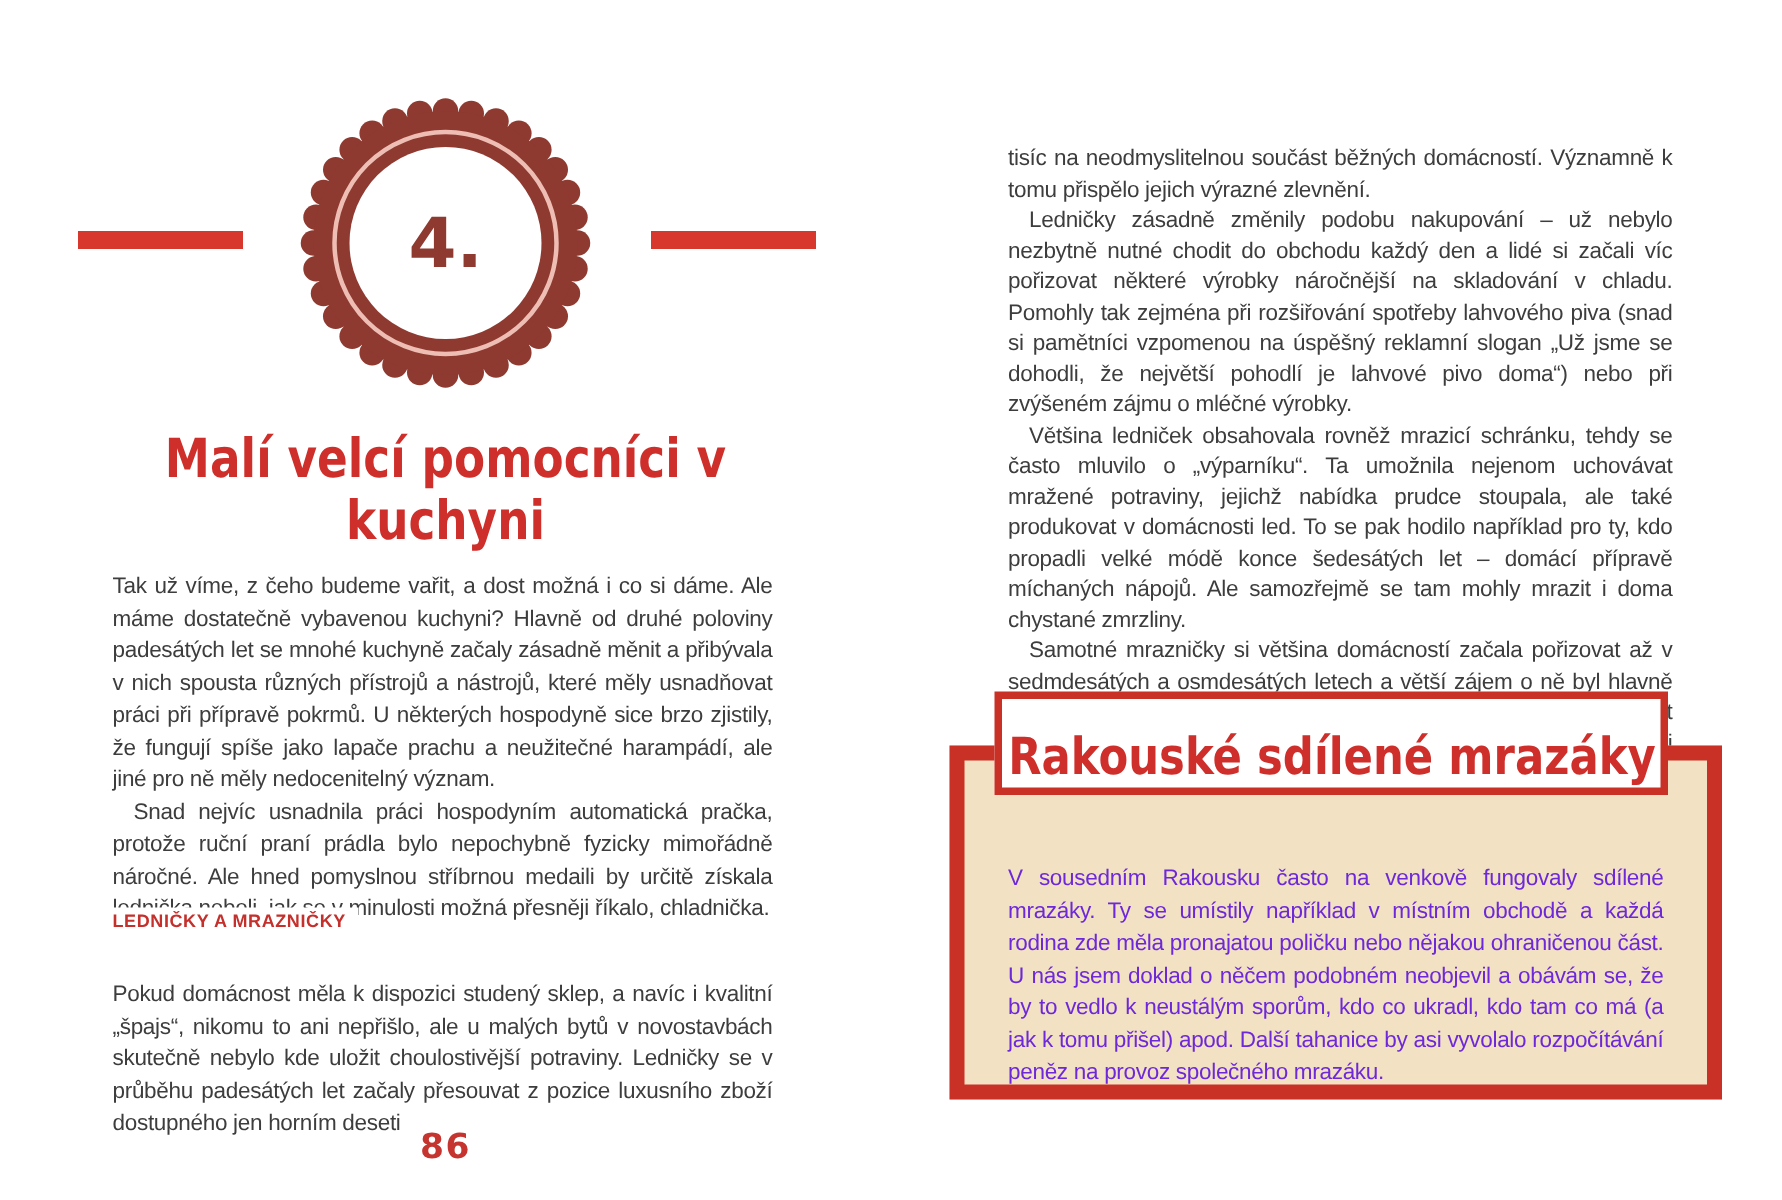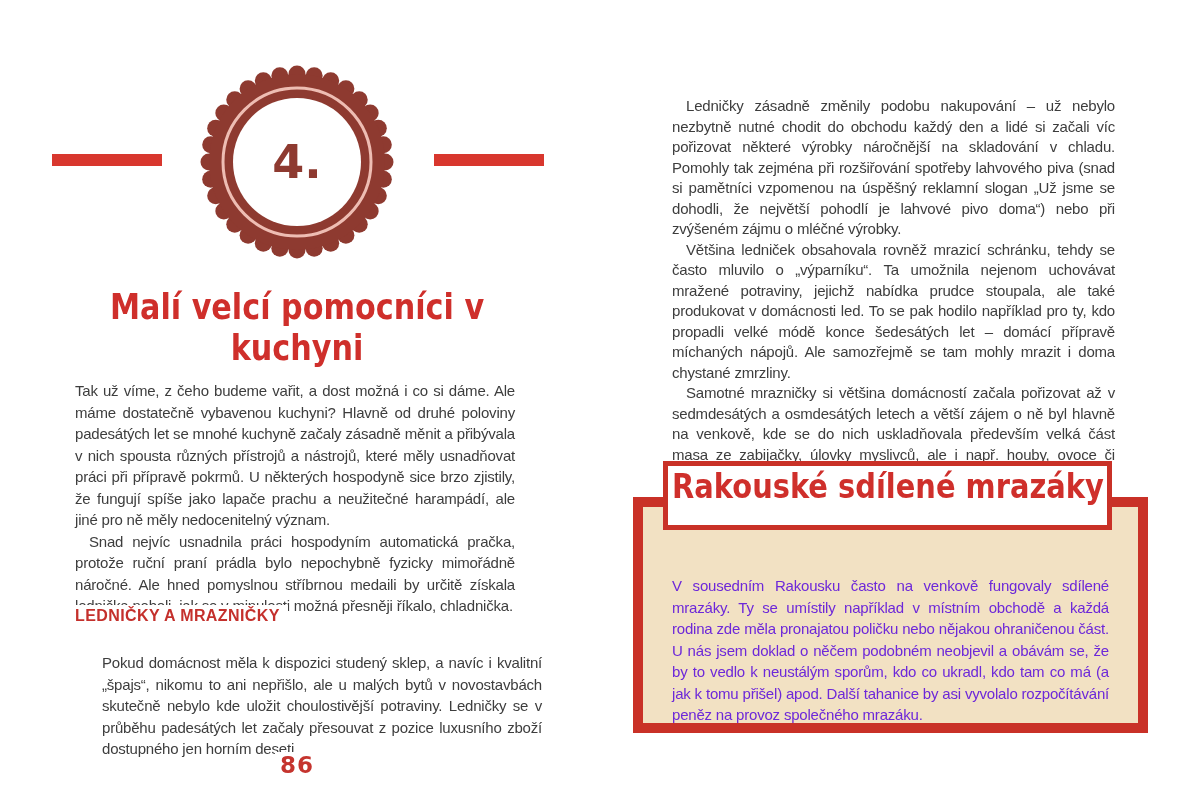--- a/index.html
+++ b/index.html
@@ -20,35 +20,35 @@
   .badge-number{fill:#8e3a30;font-family:"DejaVu Sans",sans-serif;font-size:46px;
                 font-weight:bold;text-anchor:middle;}
 
   .chapter-title{position:absolute;left:0;top:286px;width:594px;margin:0;text-align:center;
                  color:#cf2f2b;font-size:36px;font-weight:800;letter-spacing:0;
                  transform:scaleX(0.84);font-family:"DejaVu Sans",sans-serif;}
 
   .body-col{position:absolute;text-align:justify;color:#3d3d3d;font-size:15px;
             letter-spacing:-0.2px;hyphens:manual;z-index:1;}
   .col-1{left:75px;top:380px;width:440px;line-height:21.5px;}
-  .col-2{left:75px;top:652px;width:440px;line-height:21.5px;margin-left:27px;}
+  .col-2{left:75px;top:652px;width:440px;line-height:21.5px;}
   .col-3{left:78px;top:96px;width:443px;line-height:20.5px;}
   p{margin:0;}
   .ind{text-indent:14px;}
 
-  .subheading{position:absolute;left:75px;top:605px;margin:0;color:#c4302c;font-size:16px;
+  .subheading{position:absolute;left:75px;top:605px;margin:0;color:#c4302c;font-size:12px;
               font-weight:bold;letter-spacing:0.4px;background:#ffffff;padding:2px 8px 2px 0;
               z-index:2;}
 
   
   .callout-box{position:absolute;left:39px;top:497px;width:515px;height:236px;
                background:#f2e1c3;border:10px solid #c93127;box-sizing:border-box;z-index:3;}
   .callout-title-box{position:absolute;left:69px;top:461px;width:449px;height:69px;
                background:#ffffff;border:5px solid #c93127;box-sizing:border-box;z-index:4;
-               display:flex;align-items:flex-start;justify-content:center;}
+               display:flex;align-items:flex-end;justify-content:center;}
   .callout-title{color:#cf2f2b;font-size:34px;font-weight:800;white-space:nowrap;
                transform:scaleX(0.85);font-family:"DejaVu Sans",sans-serif;}
   .callout-body{position:absolute;left:78px;top:575px;width:437px;z-index:4;
                text-align:justify;color:#6d28d9;font-size:15px;line-height:21.5px;
                letter-spacing:-0.2px;hyphens:manual;}
 
   .page-number{position:absolute;left:0;top:752px;width:594px;text-align:center;z-index:5;}
   .page-number span{display:inline-block;background:#ffffff;color:#c5342e;font-size:23px;
                font-weight:800;letter-spacing:1px;padding:0 5px;
                font-family:"DejaVu Sans",sans-serif;text-align:right;}
@@ -116,20 +116,21 @@
       <p>Pokud domácnost měla k dispozici studený sklep, a navíc i kvalitní „špajs“, nikomu to ani nepřišlo, ale u malých bytů v novostavbách skutečně nebylo kde uložit choulostivější potraviny. Ledničky se v průběhu padesátých let začaly přesouvat z pozice luxusního zboží dostupného jen horním deseti</p>
     </div>
 
     <div class="page-number">
       <span>86</span>
     </div>
   </section>
 
   <section class="page right">
     <div class="body-col col-3">
+      <p>tisíc na neodmyslitelnou součást běžných domácností. Významně k tomu přispělo jejich výrazné zlevnění.</p>
       <p class="ind">Ledničky zásadně změnily podobu nakupování – už nebylo nezbytně nutné chodit do obchodu každý den a lidé si začali víc pořizovat některé výrobky náročnější na skladování v chladu. Pomohly tak zejména při rozši­řování spotřeby lahvového piva (snad si pamětníci vzpomenou na úspěšný reklamní slogan „Už jsme se dohodli, že největší pohodlí je lahvové pivo doma“) nebo při zvýšeném zájmu o mléčné výrobky.</p>
       <p class="ind">Většina ledniček obsahovala rovněž mrazicí schránku, tehdy se často mluvilo o „výparníku“. Ta umožnila nejenom uchovávat mražené potravi­ny, jejichž nabídka prudce stoupala, ale také produkovat v domácnosti led. To se pak hodilo například pro ty, kdo propadli velké módě konce šedesátých let – domácí přípravě míchaných nápojů. Ale samozřejmě se tam mohly mrazit i doma chystané zmrzliny.</p>
       <p class="ind">Samotné mrazničky si většina domácností začala pořizovat až v sedm­desátých a osmdesátých letech a větší zájem o ně byl hlavně na venko­vě, kde se do nich uskladňovala především velká část masa ze zabijačky, úlovky myslivců, ale i např. houby, ovoce či zelenina.</p>
     </div>
 
     <div class="callout-box"></div>
     <div class="callout-title-box">
       <span class="callout-title">Rakouské sdílené mrazáky</span>
     </div>
     <div class="callout-body">V sousedním Rakousku často na venkově fungovaly sdílené mrazáky. Ty se umístily například v místním obchodě a každá rodina zde měla pronajatou poličku nebo nějakou ohraničenou část. U nás jsem doklad o něčem po­dobném neobjevil a obávám se, že by to vedlo k neustálým sporům, kdo co ukradl, kdo tam co má (a jak k tomu přišel) apod. Další tahanice by asi vyvolalo rozpočítávání peněz na provoz společného mrazáku.</div>

